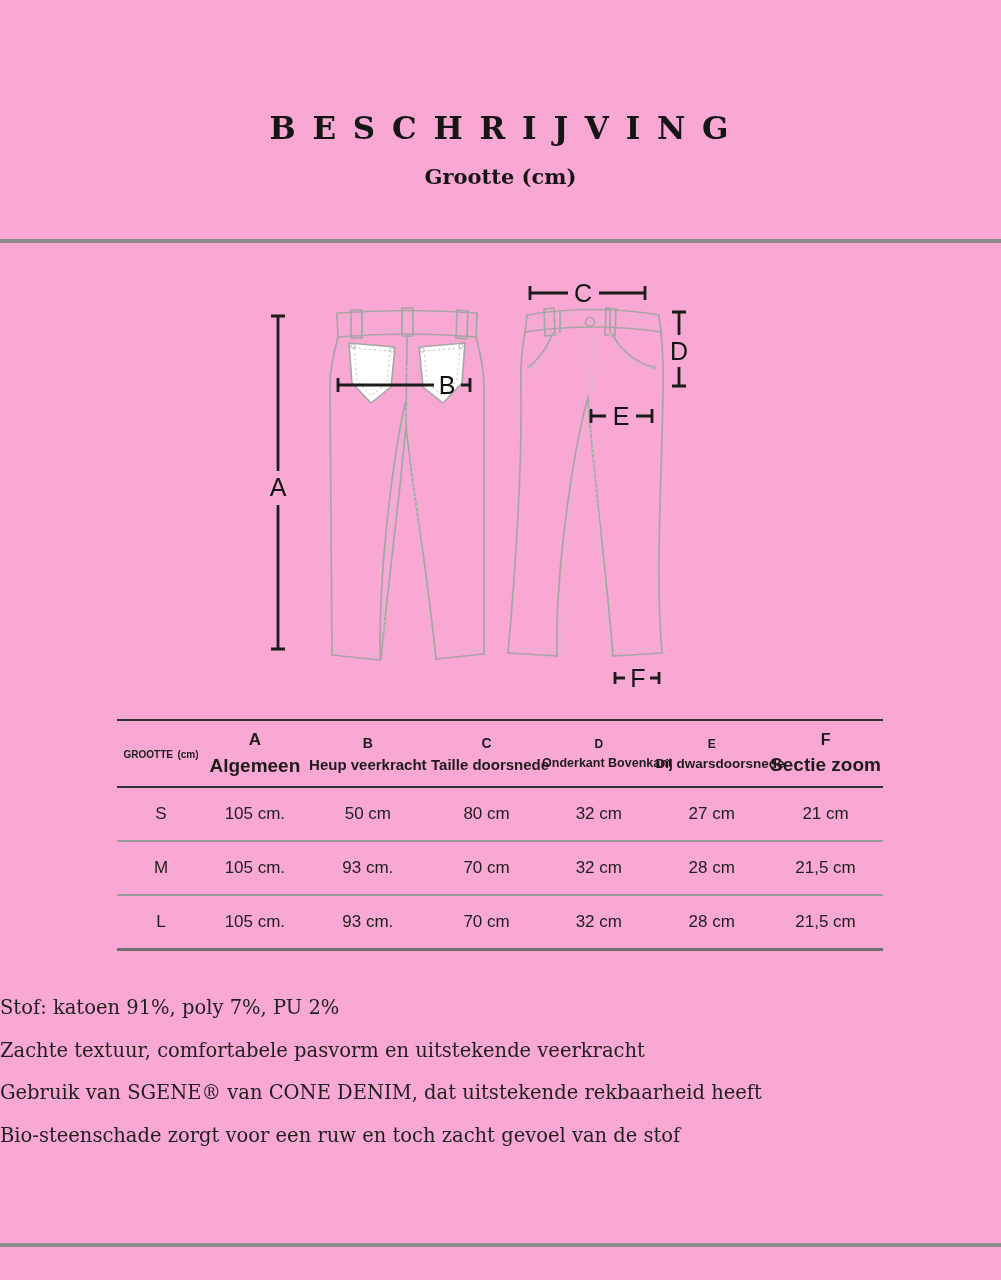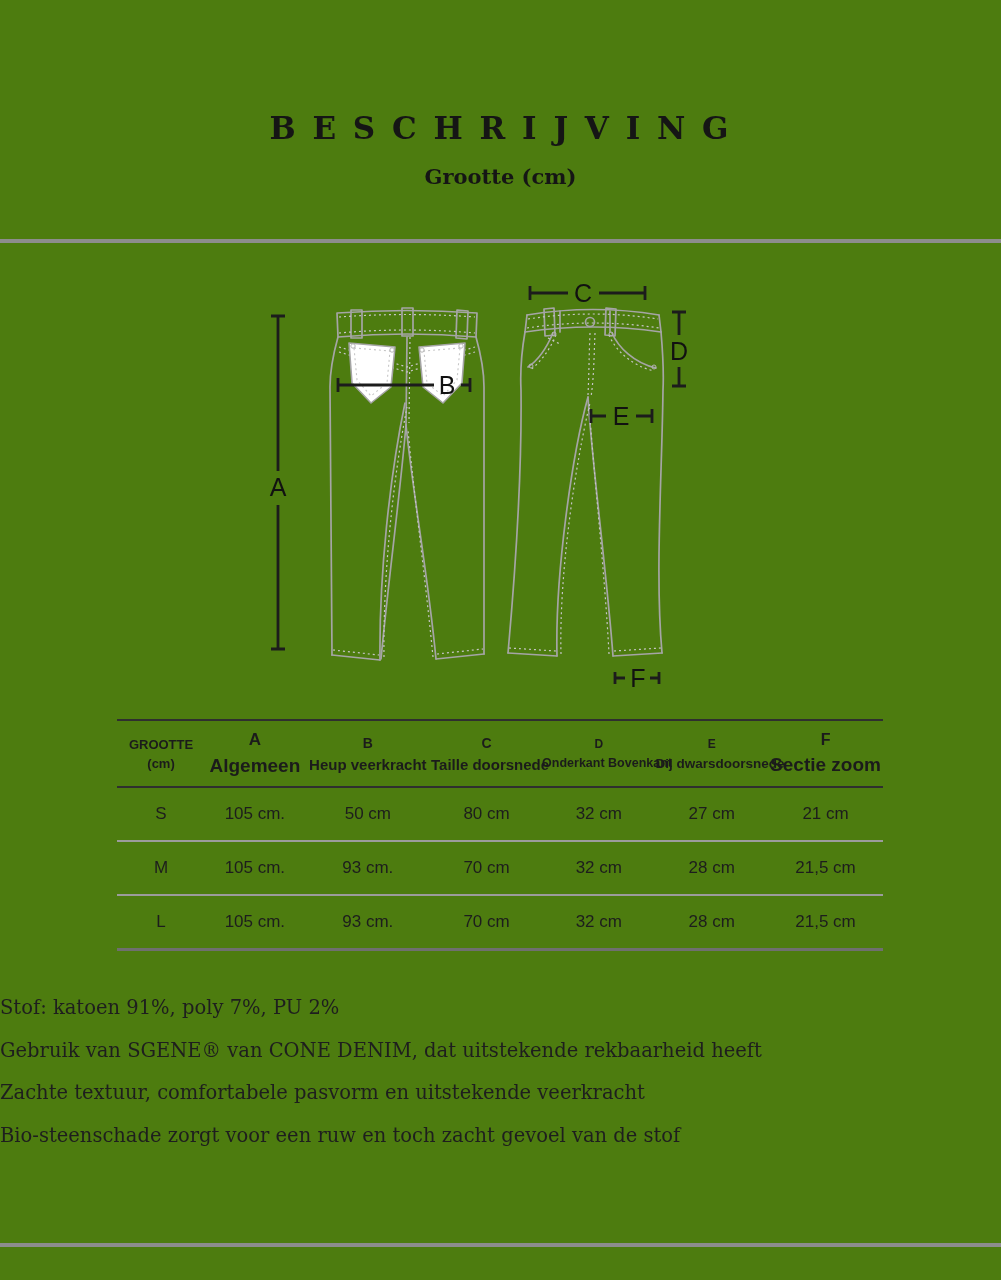--- a/index.html
+++ b/index.html
@@ -4,21 +4,21 @@
 <style>
   * { margin: 0; padding: 0; box-sizing: border-box; }
   html, body { background: #ffffff; }
   body {
     width: 1001px; height: 1280px;
     font-family: "Liberation Sans", sans-serif;
     color: #1c1c1c;
     position: relative;
     overflow: hidden;
   }
-  .page { position: absolute; inset: 0; background: #4d7c0f; }
+  .page { position: absolute; inset: 0; background: #f9a8d4; }
 
   
   .page-title {
     position: absolute; top: 110px; left: 0; width: 100%;
     text-align: center;
     font-family: "DejaVu Serif", serif;
     font-weight: 700; font-size: 31px; letter-spacing: 3px;
     color: #151515; white-space: nowrap;
   }
   .page-subtitle {
@@ -46,21 +46,21 @@
   table.size-table th, table.size-table td {
     text-align: center; vertical-align: middle; font-weight: 400;
     padding: 0; color: #1d1d1d;
   }
   table.size-table thead th { height: 67px; }
   table.size-table tbody td { height: 54px; font-size: 17px; }
   .col-c0 { width: 11.5%; } .col-c1 { width: 13%; } .col-c2 { width: 16.5%; }
   .col-c3 { width: 14.5%; } .col-c4 { width: 14.8%; } .col-c5 { width: 14.7%; }
   .col-c6 { width: 15%; }
   .hdr-letter, .hdr-label, .hdr-line { font-weight: 700; color: #1b1b1b; }
-  .c0 .hdr-line  { font-size: 13px; line-height: 19px; text-align: center; }
+  .c0 .hdr-line  { font-size: 10px; line-height: 19px; text-align: center; }
   .c1 .hdr-letter { font-size: 17px; } .c1 .hdr-label { font-size: 19px; }
   .c2 .hdr-letter { font-size: 14px; } .c2 .hdr-label { font-size: 15px; }
   .c3 .hdr-letter { font-size: 14px; } .c3 .hdr-label { font-size: 15px; }
   .c4 .hdr-letter { font-size: 12px; } .c4 .hdr-label { font-size: 12.5px; }
   .c5 .hdr-letter { font-size: 12px; } .c5 .hdr-label { font-size: 13.5px; }
   .c6 .hdr-letter { font-size: 16px; } .c6 .hdr-label { font-size: 19px; }
   .hdr-letter { display: block; margin-bottom: 5px; }
   .hdr-label  { display: block; white-space: nowrap; }
 
   
@@ -291,19 +291,19 @@
           <td>32 cm</td>
           <td>28 cm</td>
           <td>21,5 cm</td>
         </tr>
       </tbody>
     </table>
   </div>
 
   <div class="description">
     <p>Stof: katoen 91%, poly 7%, PU 2%</p>
+    <p>Zachte textuur, comfortabele pasvorm en uitstekende veerkracht</p>
     <p>Gebruik van SGENE® van CONE DENIM, dat uitstekende rekbaarheid heeft</p>
-    <p>Zachte textuur, comfortabele pasvorm en uitstekende veerkracht</p>
     <p>Bio-steenschade zorgt voor een ruw en toch zacht gevoel van de stof</p>
   </div>
 
   <div class="divider divider-bottom"></div>
 </div>
 
 </body></html>

